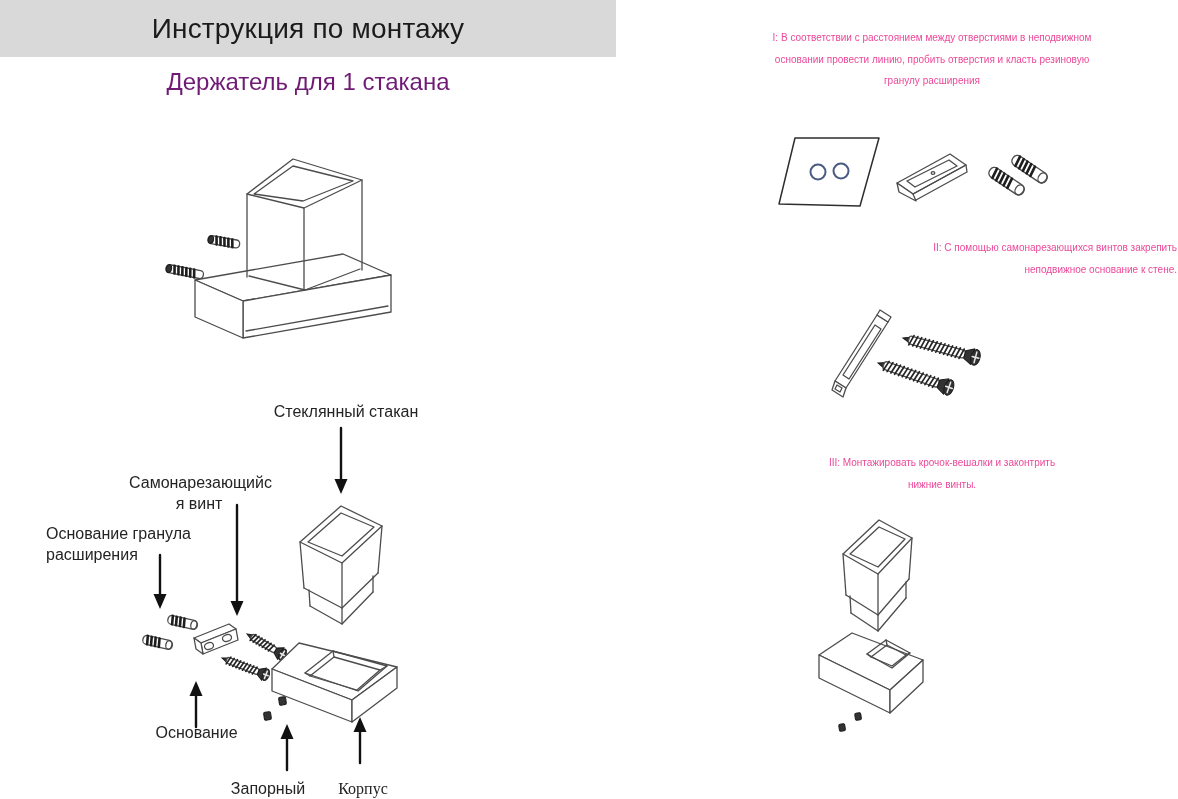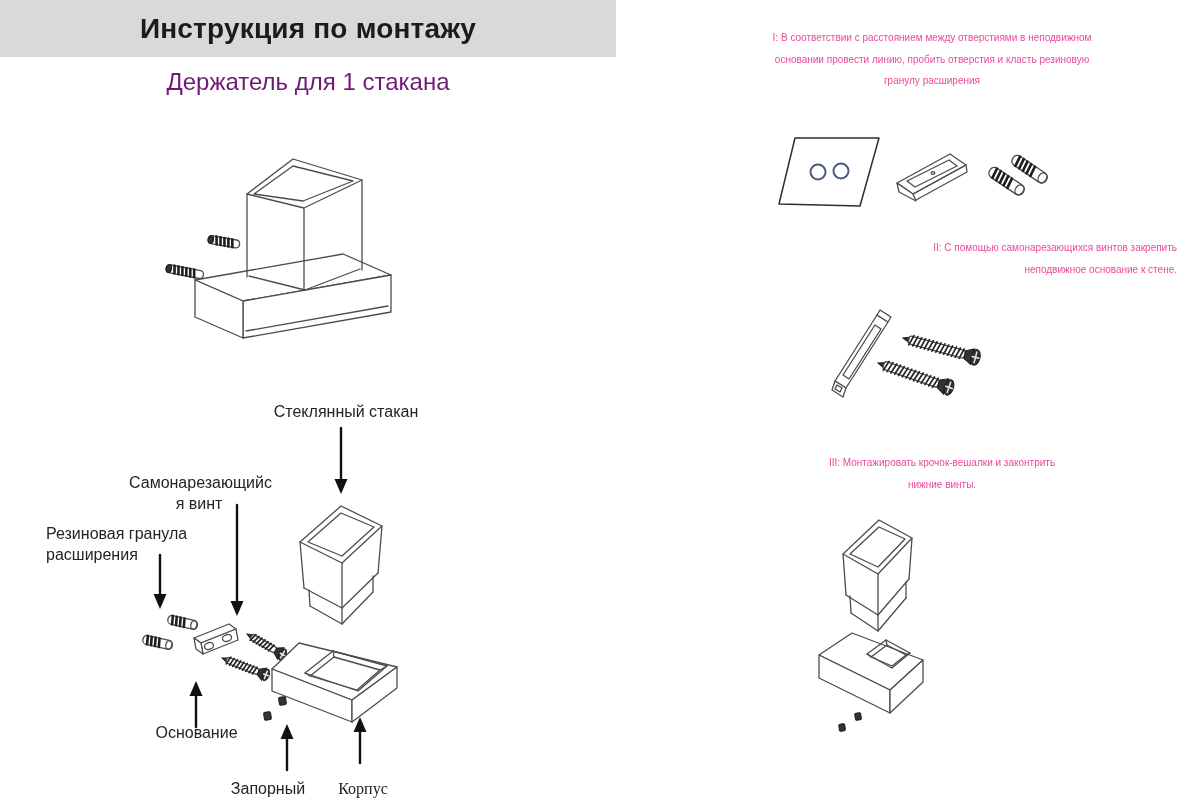--- a/index.html
+++ b/index.html
@@ -7,21 +7,21 @@
   .page {
     position:relative; width:1178px; height:799px; background:#ffffff;
     font-family:"Liberation Sans", sans-serif; color:#262626; overflow:hidden;
   }
   .abs { position:absolute; }
   .preline { white-space:pre-line; }
   .header-bar {
     left:0; top:0; width:616px; height:57px; background:#d9d9d9;
     display:flex; align-items:center; justify-content:center;
   }
-  .title { font-size:28px; color:#1b1b1b; letter-spacing:.2px;font-weight:bold; }
+  .title { font-size:28px; color:#1b1b1b; letter-spacing:.2px; }
   .subtitle { left:0; top:68px; width:616px; text-align:center; font-size:24px; color:#701a75; }
   .step-text { font-size:10px; line-height:21.5px; color:#ec4899; }
   .center { text-align:center; }
   .lbl { font-size:16px; line-height:21px; color:#242424; }
   svg { display:block; overflow:visible; }
   .ln  { fill:none; stroke:#4c4c4c; stroke-width:1.3; stroke-linejoin:round; stroke-linecap:round; }
   .lnf { fill:#ffffff; stroke:#4c4c4c; stroke-width:1.3; stroke-linejoin:round; }
   .rib { stroke:#1e1e1e; stroke-width:2.6; stroke-linecap:round; }
   .thr { stroke:#242424; stroke-width:1.7; stroke-linecap:round; }
   .dkf { fill:#333333; stroke:#1a1a1a; stroke-width:1; }
@@ -177,21 +177,21 @@
       <line class="ln" x1="357" y1="271" x2="350" y2="275"></line>
     </g>
 
     <rect class="dkf" x="249" y="302" width="7" height="8" rx="1.5" transform="rotate(-8 252 306)" fill="#1c1c1c"></rect>
     <rect class="dkf" x="234" y="317" width="7" height="8" rx="1.5" transform="rotate(-8 237 321)" fill="#1c1c1c"></rect>
   </svg>
 
   <div class="abs lbl center" style="left:266px; top:401px; width:160px;">Стеклянный стакан</div>
   <div class="abs lbl center preline" style="left:129px; top:472px; width:140px;">Самонарезающийс
 я винт</div>
-  <div class="abs lbl preline" style="left:46px; top:523px; width:170px;">Резиновая гранула
+  <div class="abs lbl preline" style="left:46px; top:523px; width:170px;">Основание гранула
 расширения</div>
   <div class="abs lbl center" style="left:154px; top:722px; width:85px;">Основание</div>
   <div class="abs lbl center" style="left:208px; top:778px; width:120px;">Запорный винты</div>
   <div class="abs lbl center" style="left:330px; top:778px; width:66px;font-family:Liberation Serif, serif;">Корпус</div>
 
   <div class="abs step-text center preline" style="left:688px; top:27px; width:488px;">I: В соответствии с расстоянием между отверстиями в неподвижном
 основании провести линию, пробить отверстия и класть резиновую
 гранулу расширения</div>
 
   <svg class="abs" style="left:770px; top:125px;" width="320" height="90" viewBox="0 0 320 90">

